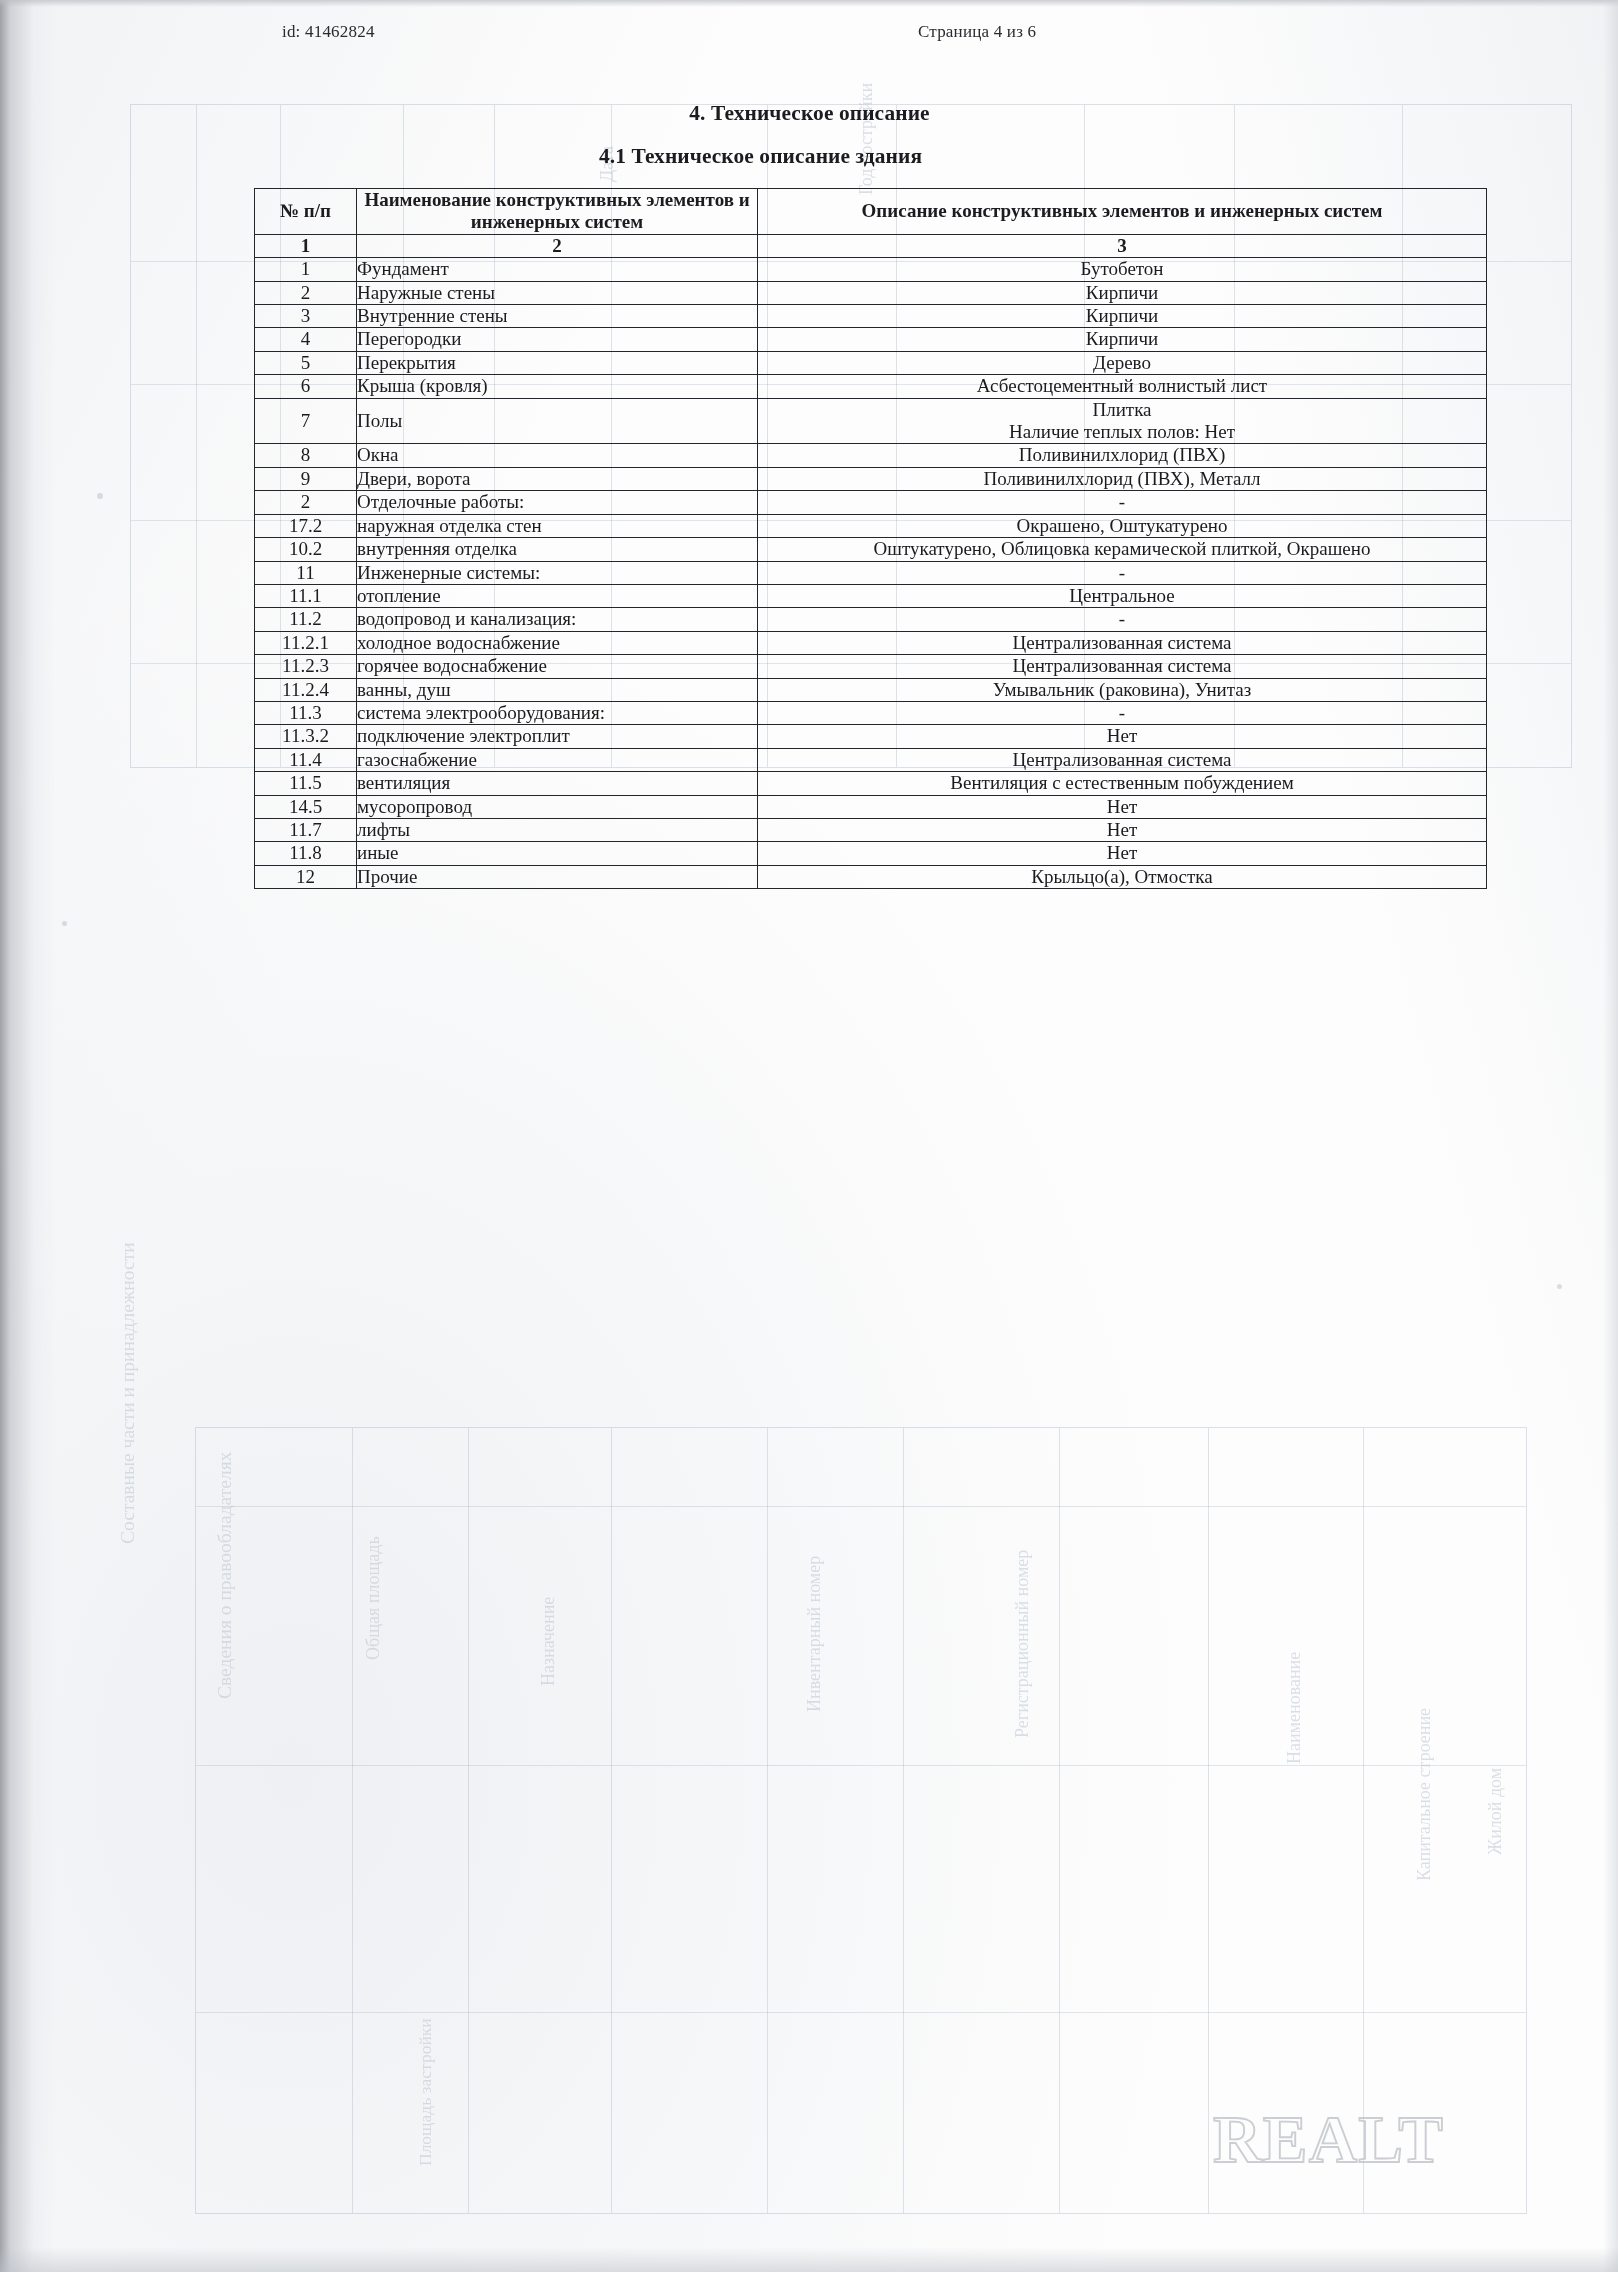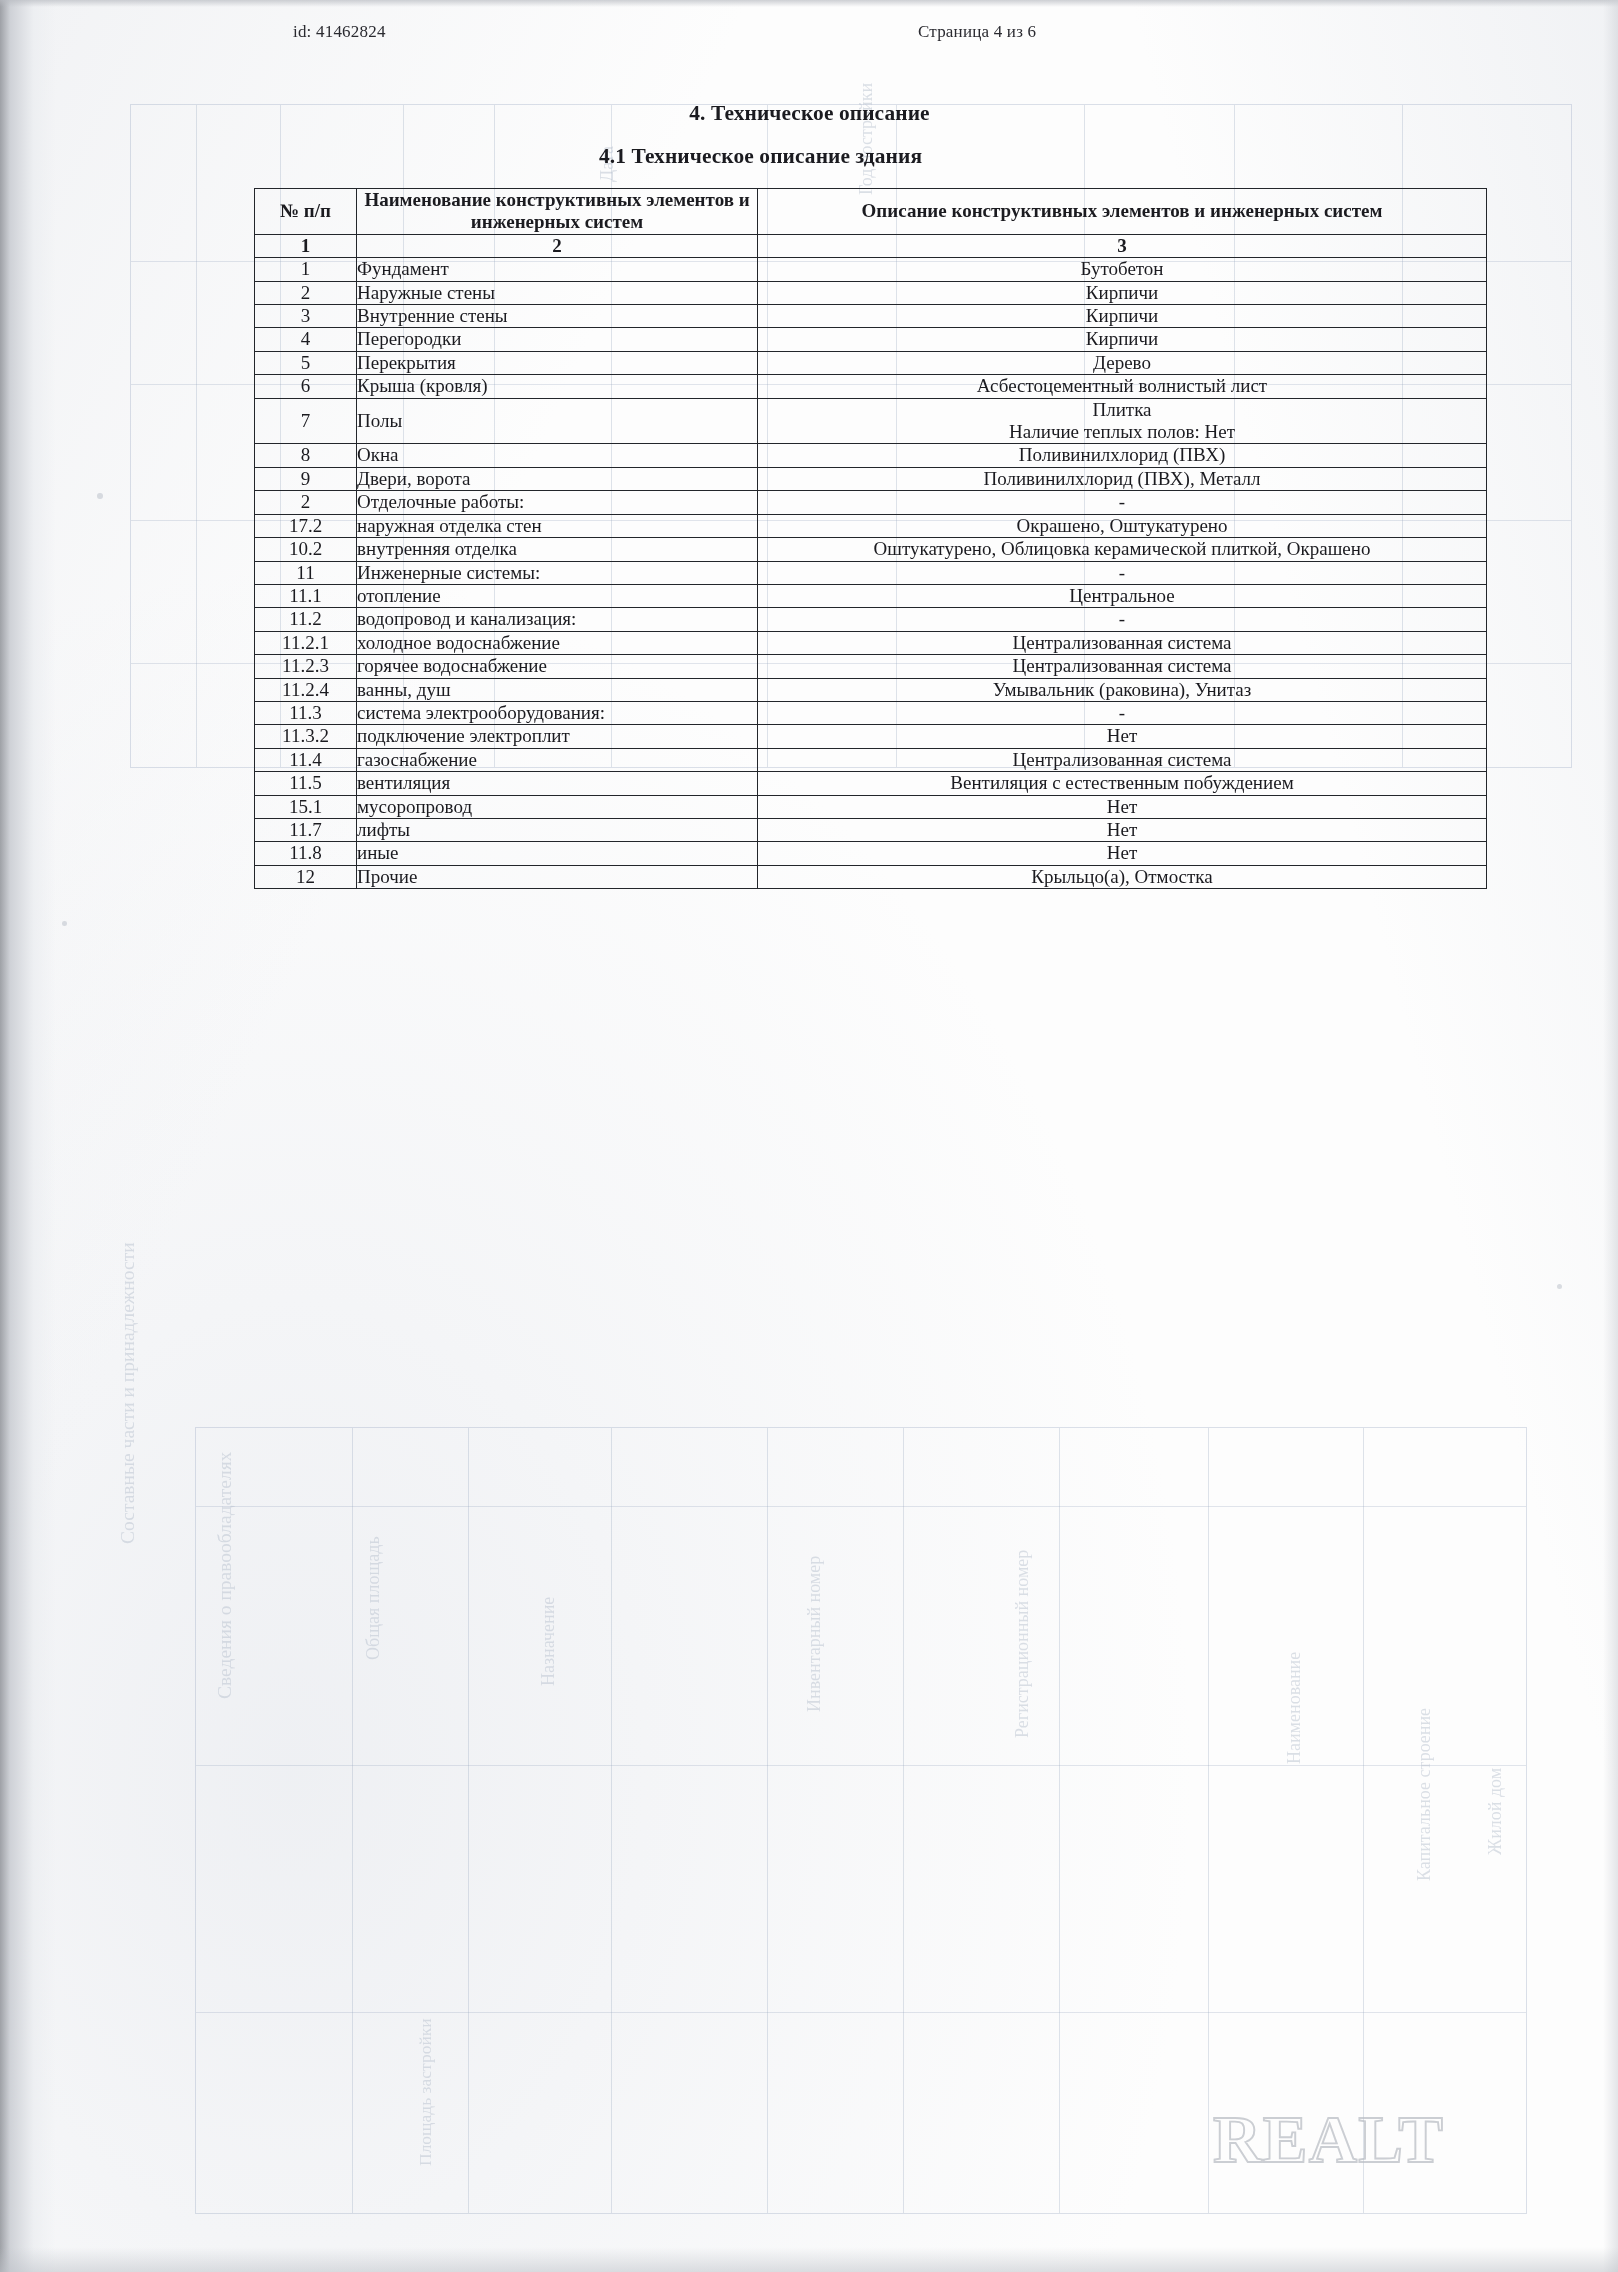--- a/index.html
+++ b/index.html
@@ -85,21 +85,21 @@
   
   .doc-header {
     position: absolute;
     top: 22px;
     left: 0;
     width: 1619px;
     height: 26px;
   }
   .doc-id {
     position: absolute;
-    left: 293px;
+    left: 282px;
     top: 0;
     font-size: 17px;
     color: #2a2a30;
     letter-spacing: 0.2px;
   }
   .doc-page {
     position: absolute;
     left: 918px;
     top: 0;
     font-size: 17px;
@@ -408,21 +408,21 @@
             <td class="c1">11.4</td>
             <td class="c2">газоснабжение</td>
             <td class="c3">Централизованная система</td>
           </tr>
           <tr>
             <td class="c1">11.5</td>
             <td class="c2">вентиляция</td>
             <td class="c3">Вентиляция с естественным побуждением</td>
           </tr>
           <tr>
-            <td class="c1">15.1</td>
+            <td class="c1">14.5</td>
             <td class="c2">мусоропровод</td>
             <td class="c3">Нет</td>
           </tr>
           <tr>
             <td class="c1">11.7</td>
             <td class="c2">лифты</td>
             <td class="c3">Нет</td>
           </tr>
           <tr>
             <td class="c1">11.8</td>

